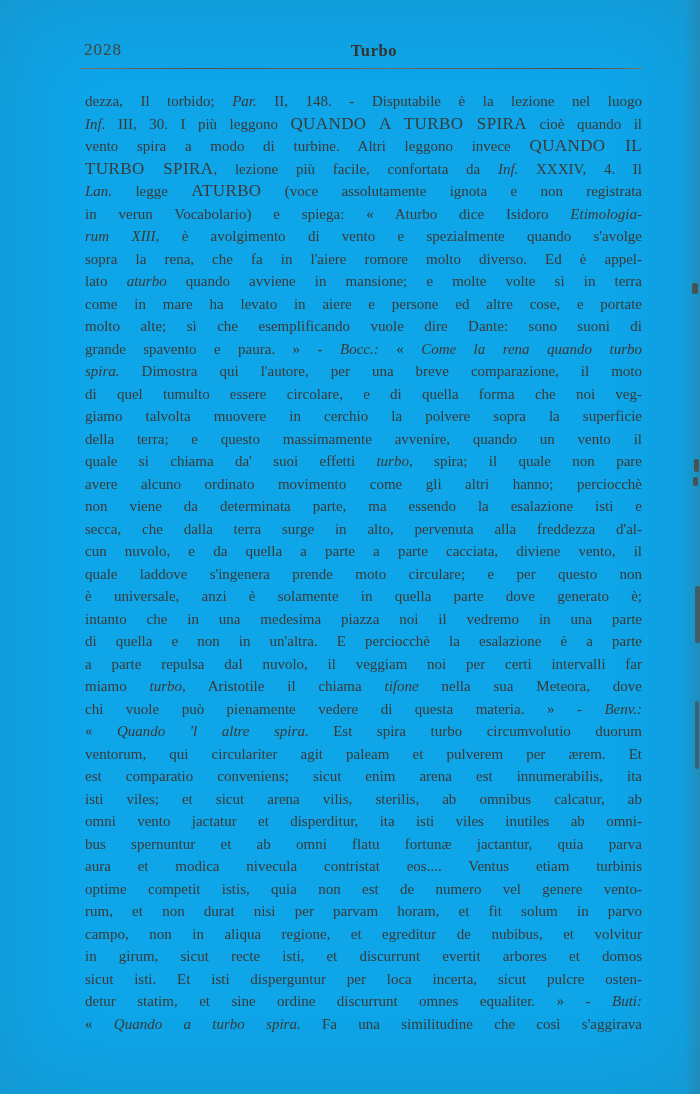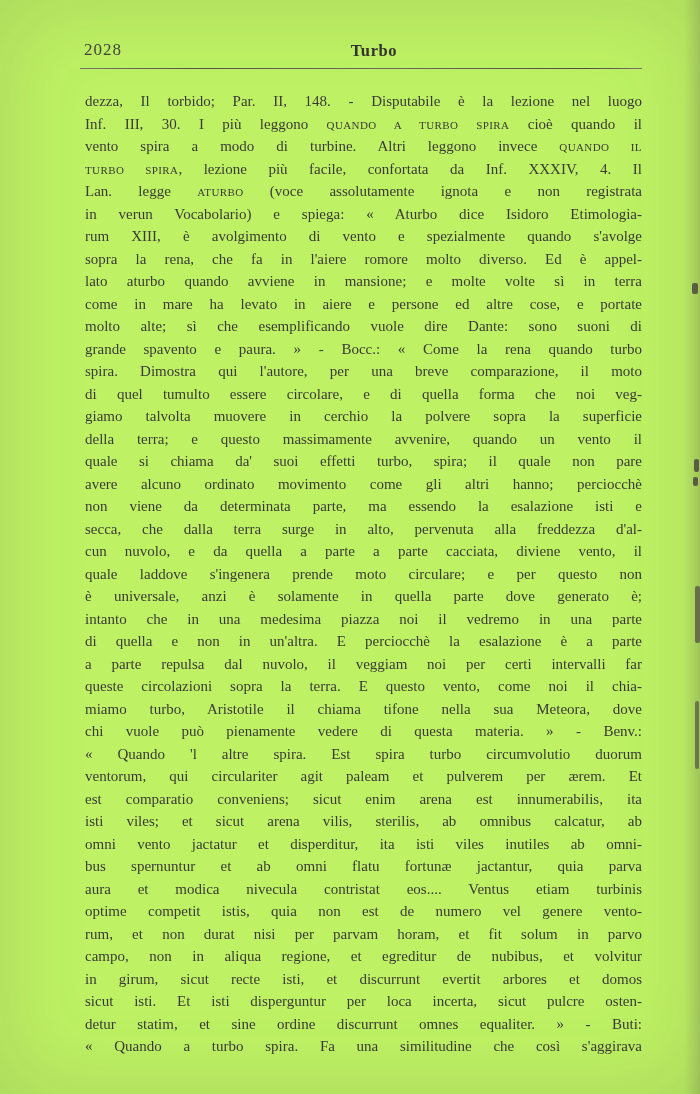--- a/index.html
+++ b/index.html
@@ -3,21 +3,21 @@
 <meta charset="utf-8">
 <style>
   * { margin: 0; padding: 0; box-sizing: border-box; }
   html, body { width: 700px; height: 1094px; }
   body { font-family: "Liberation Serif", "DejaVu Serif", serif; }
 
   .page {
     position: relative;
     width: 700px;
     height: 1094px;
-    background: #bef264;
+    background: #0ea5e9;
     overflow: hidden;
     color: #3b3a37;
   }
   .vignette {
     position: absolute; inset: 0;
     box-shadow: inset 0 0 90px rgba(70, 62, 48, 0.16);
     pointer-events: none;
   }
   .edge-shadow {
     position: absolute; top: 0; right: 0;
@@ -44,22 +44,22 @@
   .text-block {
     position: absolute; left: 85px; top: 90px; width: 557px;
     font-size: 15px; line-height: 22.5px; color: #3b3a37;
   }
   .text-line {
     height: 22.5px;
     overflow: hidden;
     text-align: justify;
     text-align-last: justify;
   }
-  .seg-i { }
-  .seg-sc { font-size: 11px; letter-spacing: 0.4px; }
+  .seg-i { font-style: italic; }
+  .seg-sc { font-size: 17px; letter-spacing: 0.4px; }
 
   .artifact {
     position: absolute; background: #4b473f; border-radius: 2px;
     opacity: 0.85;
   }
   .artifact.a1 { right: 2px; top: 283px; width: 6px; height: 11px; }
   .artifact.a2 { right: 1px; top: 459px; width: 5px; height: 13px; }
   .artifact.a3 { right: 2px; top: 477px; width: 5px; height: 9px; }
   .artifact.a4 { right: 0px; top: 586px; width: 5px; height: 57px; opacity: 0.7; }
   .artifact.a5 { right: 1px; top: 701px; width: 4px; height: 68px; opacity: 0.65; }
@@ -95,21 +95,20 @@
       <div class="text-line"><span>quale si chiama da' suoi effetti </span><span class="seg-i">turbo,</span><span> spira; il quale non pare</span></div>
       <div class="text-line"><span>avere alcuno ordinato movimento come gli altri hanno; perciocchè</span></div>
       <div class="text-line"><span>non viene da determinata parte, ma essendo la esalazione isti e</span></div>
       <div class="text-line"><span>secca, che dalla terra surge in alto, pervenuta alla freddezza d'al-</span></div>
       <div class="text-line"><span>cun nuvolo, e da quella a parte a parte cacciata, diviene vento, il</span></div>
       <div class="text-line"><span>quale laddove s'ingenera prende moto circulare; e per questo non</span></div>
       <div class="text-line"><span>è universale, anzi è solamente in quella parte dove generato è;</span></div>
       <div class="text-line"><span>intanto che in una medesima piazza noi il vedremo in una parte</span></div>
       <div class="text-line"><span>di quella e non in un'altra. E perciocchè la esalazione è a parte</span></div>
       <div class="text-line"><span>a parte repulsa dal nuvolo, il veggiam noi per certi intervalli far</span></div>
-      <div class="text-line"><span>queste circolazioni sopra la terra. E questo vento, come noi il chia-</span></div>
       <div class="text-line"><span>miamo </span><span class="seg-i">turbo,</span><span> Aristotile il chiama </span><span class="seg-i">tifone</span><span> nella sua Meteora, dove</span></div>
       <div class="text-line"><span>chi vuole può pienamente vedere di questa materia. » - </span><span class="seg-i">Benv.:</span></div>
       <div class="text-line"><span>« </span><span class="seg-i">Quando 'l altre spira.</span><span> Est spira turbo circumvolutio duorum</span></div>
       <div class="text-line"><span>ventorum, qui circulariter agit paleam et pulverem per ærem. Et</span></div>
       <div class="text-line"><span>est comparatio conveniens; sicut enim arena est innumerabilis, ita</span></div>
       <div class="text-line"><span>isti viles; et sicut arena vilis, sterilis, ab omnibus calcatur, ab</span></div>
       <div class="text-line"><span>omni vento jactatur et disperditur, ita isti viles inutiles ab omni-</span></div>
       <div class="text-line"><span>bus spernuntur et ab omni flatu fortunæ jactantur, quia parva</span></div>
       <div class="text-line"><span>aura et modica nivecula contristat eos.... Ventus etiam turbinis</span></div>
       <div class="text-line"><span>optime competit istis, quia non est de numero vel genere vento-</span></div>

